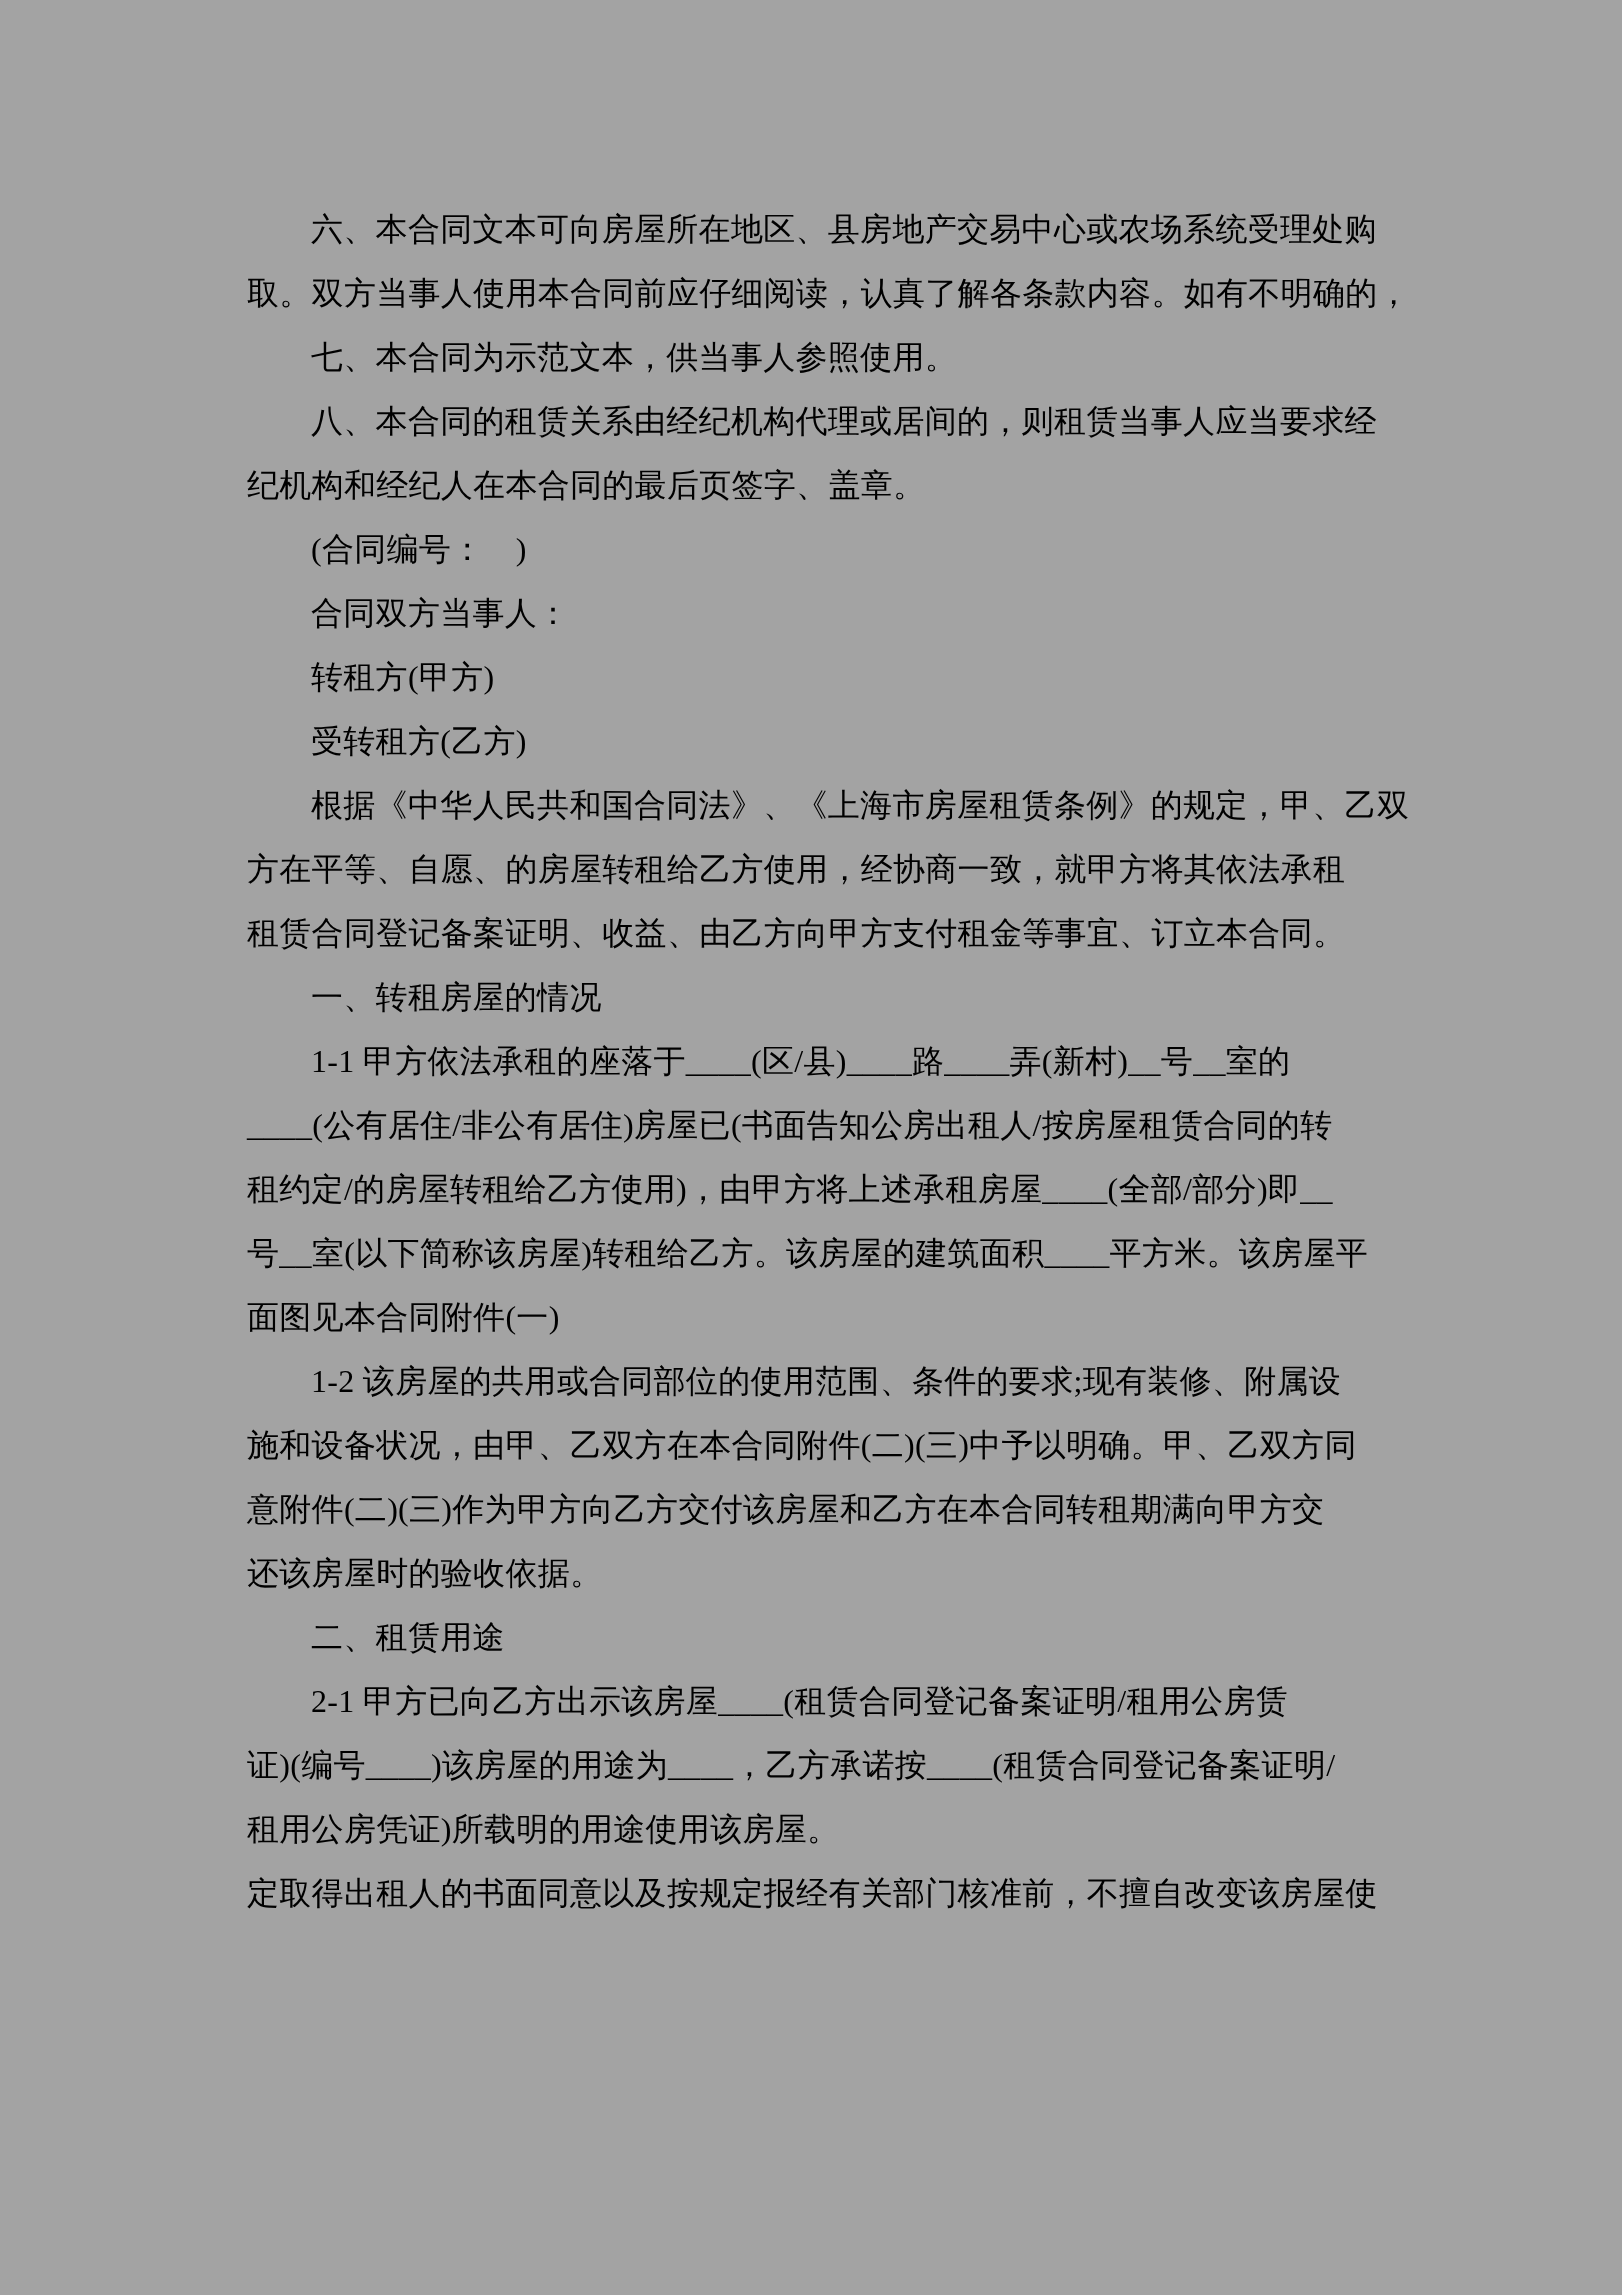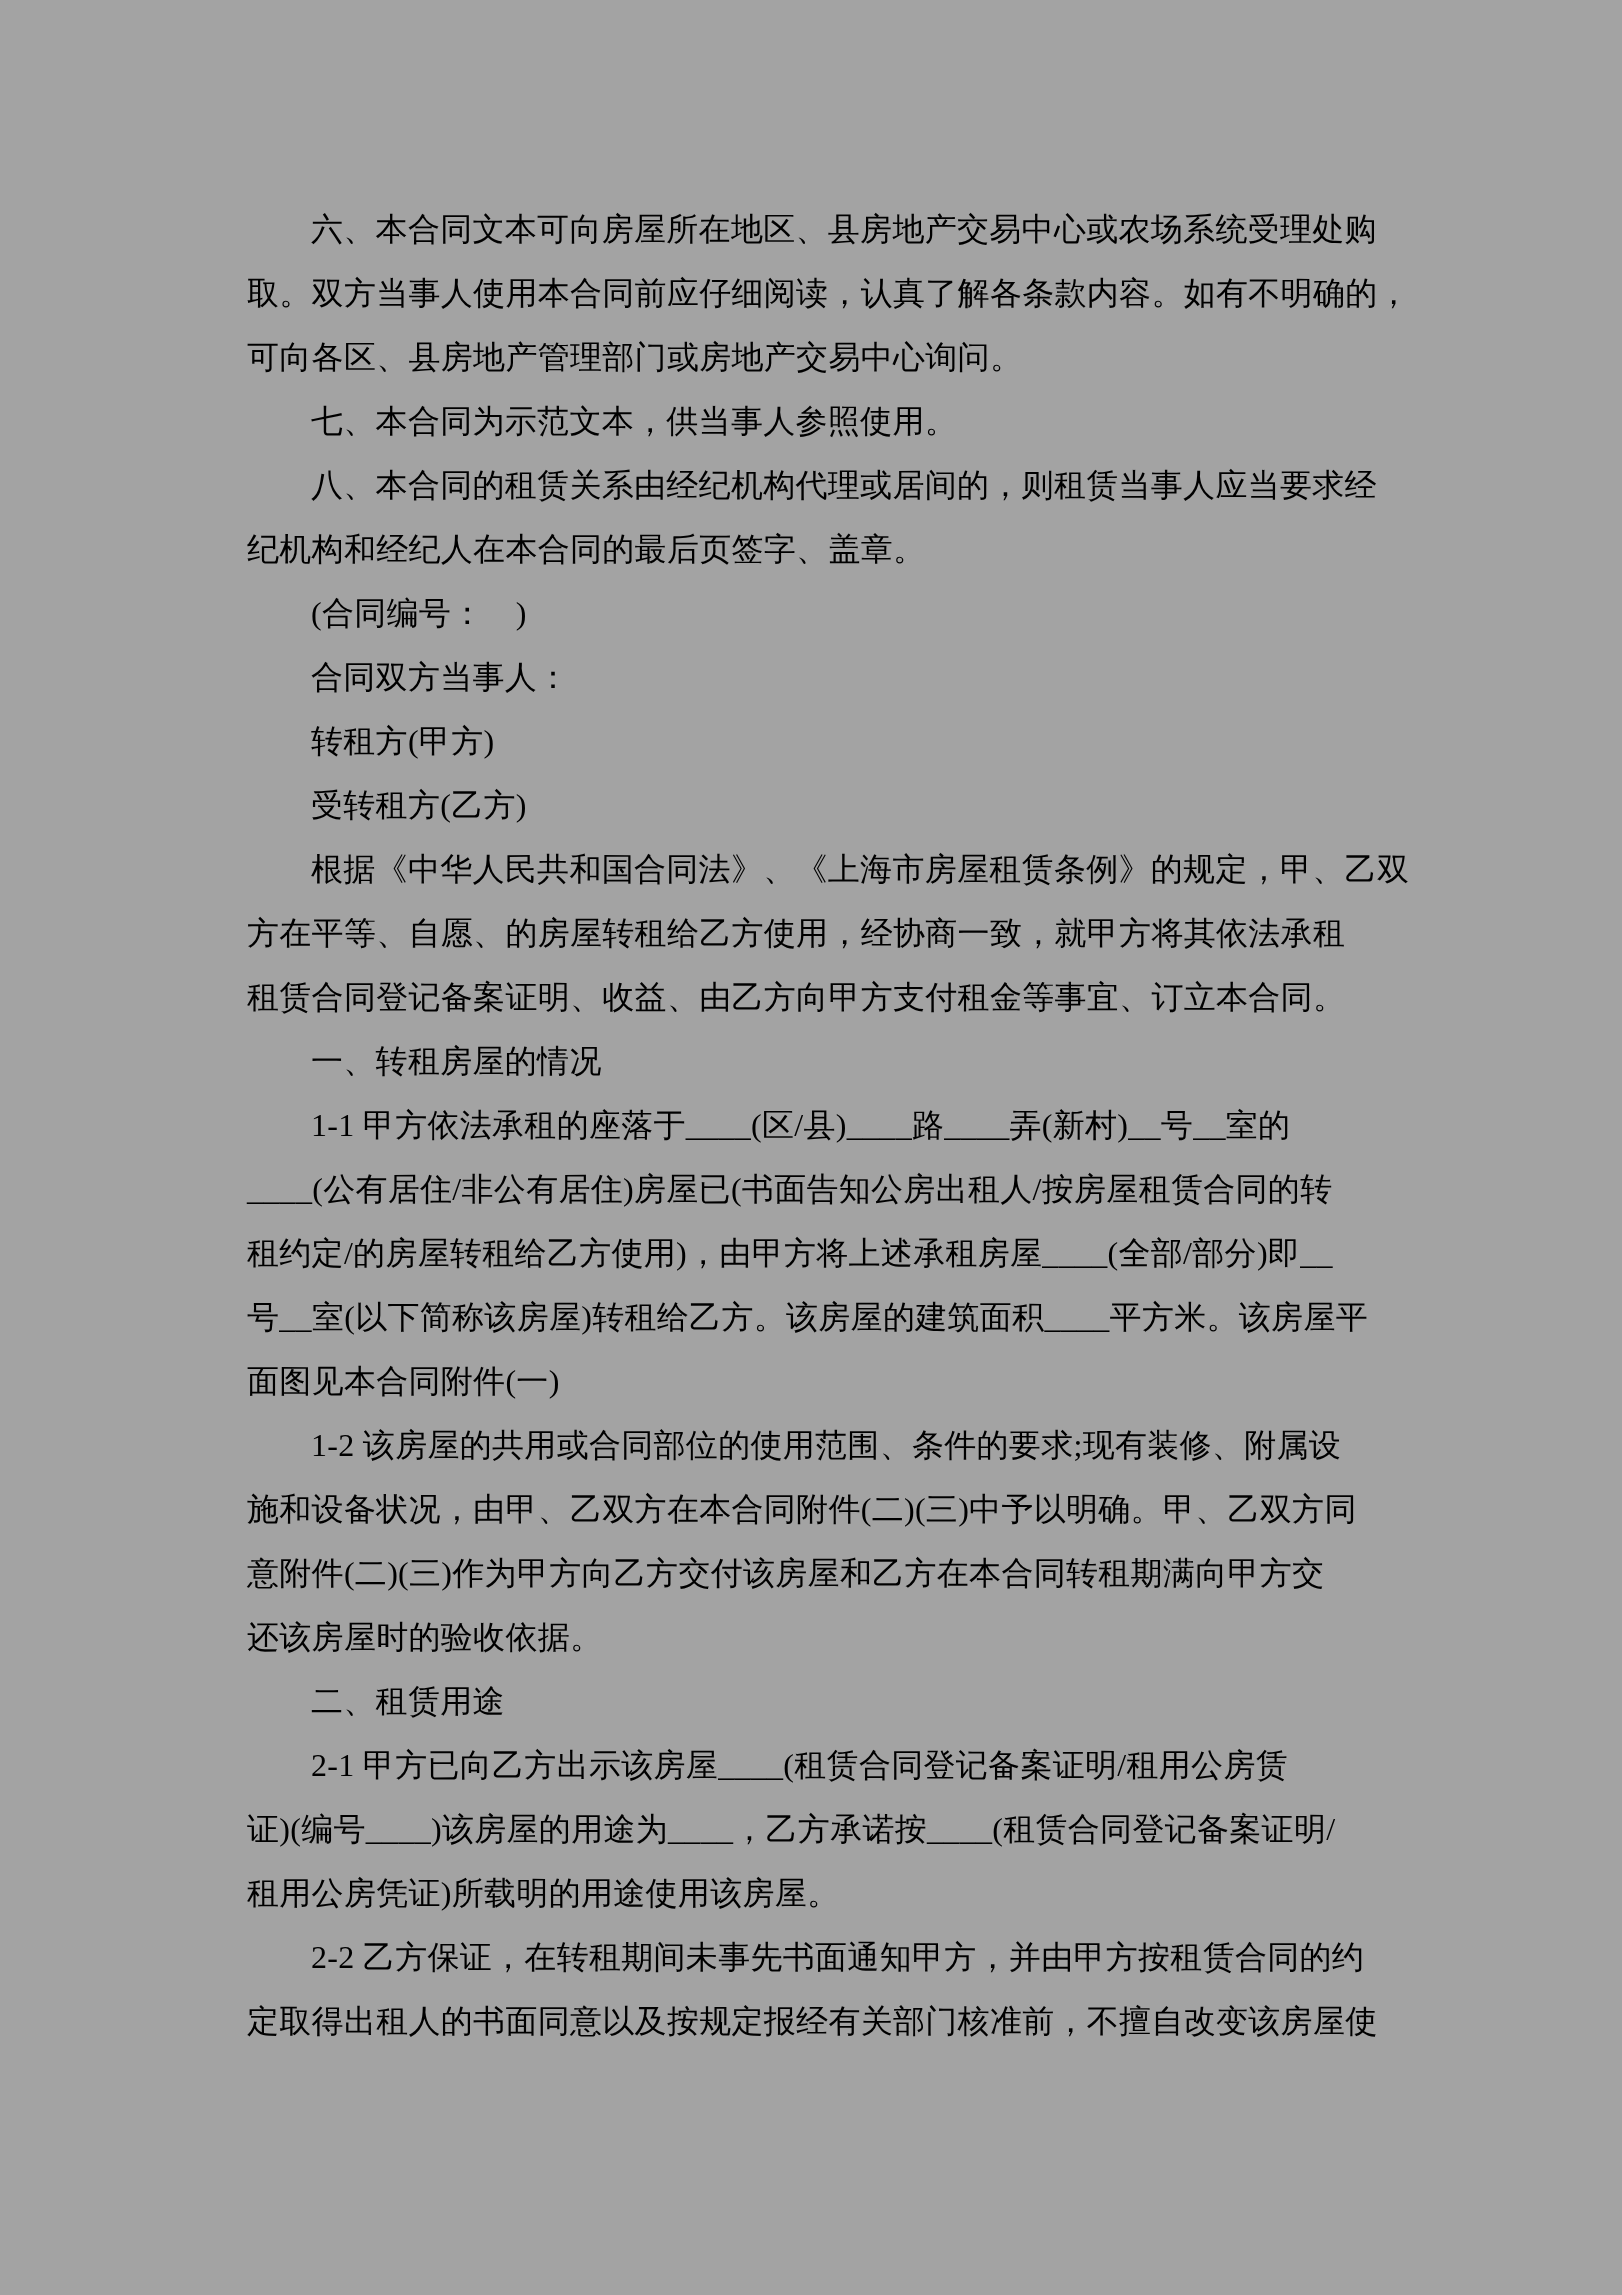--- a/index.html
+++ b/index.html
@@ -34,21 +34,20 @@
     padding-left: 64px; 
   }
 </style>
 </head>
 <body>
 
 <div class="page">
   <div class="contract-body">
       <div class="text-line indent">六、本合同文本可向房屋所在地区、县房地产交易中心或农场系统受理处购</div>
       <div class="text-line">取。双方当事人使用本合同前应仔细阅读，认真了解各条款内容。如有不明确的，</div>
-      <div class="text-line">可向各区、县房地产管理部门或房地产交易中心询问。</div>
       <div class="text-line indent">七、本合同为示范文本，供当事人参照使用。</div>
       <div class="text-line indent">八、本合同的租赁关系由经纪机构代理或居间的，则租赁当事人应当要求经</div>
       <div class="text-line">纪机构和经纪人在本合同的最后页签字、盖章。</div>
       <div class="text-line indent">(合同编号：　)</div>
       <div class="text-line indent">合同双方当事人：</div>
       <div class="text-line indent">转租方(甲方)</div>
       <div class="text-line indent">受转租方(乙方)</div>
       <div class="text-line indent">根据《中华人民共和国合同法》、《上海市房屋租赁条例》的规定，甲、乙双</div>
       <div class="text-line">方在平等、自愿、的房屋转租给乙方使用，经协商一致，就甲方将其依法承租</div>
       <div class="text-line">租赁合同登记备案证明、收益、由乙方向甲方支付租金等事宜、订立本合同。</div>
@@ -59,17 +58,16 @@
       <div class="text-line">号__室(以下简称该房屋)转租给乙方。该房屋的建筑面积____平方米。该房屋平</div>
       <div class="text-line">面图见本合同附件(一)</div>
       <div class="text-line indent">1-2 该房屋的共用或合同部位的使用范围、条件的要求;现有装修、附属设</div>
       <div class="text-line">施和设备状况，由甲、乙双方在本合同附件(二)(三)中予以明确。甲、乙双方同</div>
       <div class="text-line">意附件(二)(三)作为甲方向乙方交付该房屋和乙方在本合同转租期满向甲方交</div>
       <div class="text-line">还该房屋时的验收依据。</div>
       <div class="text-line indent">二、租赁用途</div>
       <div class="text-line indent">2-1 甲方已向乙方出示该房屋____(租赁合同登记备案证明/租用公房赁</div>
       <div class="text-line">证)(编号____)该房屋的用途为____，乙方承诺按____(租赁合同登记备案证明/</div>
       <div class="text-line">租用公房凭证)所载明的用途使用该房屋。</div>
-      <div class="text-line indent">2-2 乙方保证，在转租期间未事先书面通知甲方，并由甲方按租赁合同的约</div>
       <div class="text-line">定取得出租人的书面同意以及按规定报经有关部门核准前，不擅自改变该房屋使</div>
     </div>
 </div>
 
 
 </body></html>

